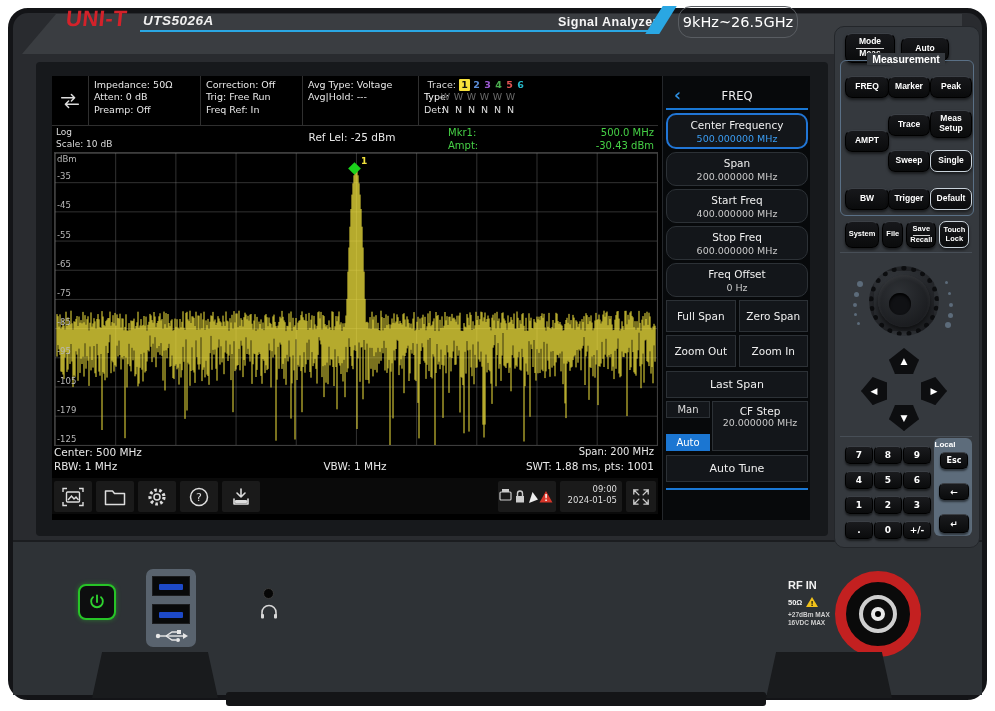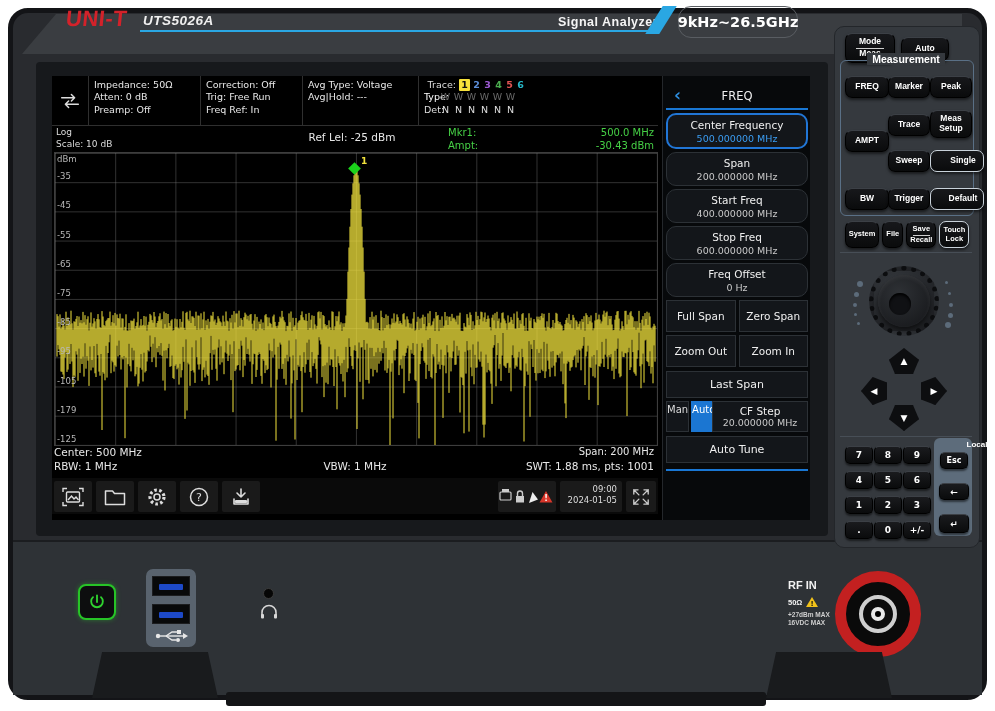--- a/index.html
+++ b/index.html
@@ -18,21 +18,21 @@
           clip-path:polygon(34px 0,100% 0,100% 100%,0 100%);}
   .logo{left:66px;top:6px;font-family:"Liberation Sans",sans-serif;font-weight:900;font-size:22px;
         color:#d3222a;letter-spacing:.5px;transform:skewX(-6deg);}
   .model{left:143px;top:13px;font-family:"Liberation Sans",sans-serif;font-style:italic;
          font-weight:900;font-size:13.5px;color:#f0f0f0;letter-spacing:.5px;}
   .blueline{left:140px;top:30px;width:514px;height:2px;background:#2aa7e3;}
   .signal{left:558px;top:15px;font-family:"Liberation Sans",sans-serif;font-weight:bold;
           font-size:12.5px;color:#f5f5f5;letter-spacing:.5px;}
   .slash{left:654px;top:6px;width:14px;height:28px;background:#2aa7e3;transform:skewX(-32deg);}
   .rangebox{left:678px;top:6px;width:118px;height:30px;border:1.5px solid #595d62;border-radius:13px;
-            color:#fff;font-weight:bold;font-size:14.5px;display:flex;align-items:center;justify-content:center;}
+            color:#fff;font-weight:normal;font-size:14.5px;display:flex;align-items:center;justify-content:center;}
   
   .screen-bezel{left:36px;top:62px;width:792px;height:474px;background:#17191c;border-radius:4px;}
   .screen{left:52px;top:76px;width:758px;height:444px;background:#000;color:#e8e8e8;font-size:10px;}
   .statusrow{left:0;top:0;width:606px;height:50px;display:flex;border-bottom:1px solid #2f2f2f;box-sizing:border-box;}
   .statusrow>div{box-sizing:border-box;padding:3px 5px;border-left:1px solid #2f2f2f;font-size:9.5px;line-height:1.3;}
   .statusrow>div:first-child{border-left:none;}
   .st-mode{width:124px;color:#4aa3e8;font-size:11px;line-height:1.4;}
   .st-loop{width:36px;display:flex;align-items:center;justify-content:center;}
   .st-c1{width:112px;} .st-c2{width:102px;} .st-c3{width:116px;}
   .st-tr{width:116px;font-size:8.5px;line-height:1.35;}
@@ -74,32 +74,32 @@
   .mitem{margin-top:3px;background:#13161a;border:1px solid #2c3136;border-radius:10px;
          text-align:center;padding:4px 0 3px;}
   .mitem .lb{font-size:10.5px;color:#efefef;} .mitem .vl{font-size:9.5px;color:#c9c9c9;margin-top:2px;}
   .mitem.sel{border:2px solid #2176d6;} .mitem.sel .vl{color:#3b9df2;}
   .mpair{margin-top:3px;display:flex;gap:3px;}
   .mpair>div{flex:1;background:#13161a;border:1px solid #2c3136;text-align:center;
              padding:9px 0;font-size:10.5px;color:#efefef;}
   .msingle{margin-top:4px;background:#13161a;border:1px solid #2c3136;text-align:center;
            padding:6px 0;font-size:11px;color:#efefef;}
   .manauto{margin-top:3px;display:flex;gap:2px;}
-  .ma-col{width:44px;display:flex;gap:2px;}
+  .ma-col{width:44px;display:flex;flex-direction:column;gap:16px;}
   .ma-col>div{flex:1;text-align:center;font-size:10px;padding:2px 0;background:#13161a;border:1px solid #2c3136;color:#ddd;}
   .ma-col .on{background:#1b76d2;color:#fff;border-color:#1b76d2;}
   .ma-val{flex:1;background:#13161a;border:1px solid #2c3136;text-align:center;padding:3px 0;}
   .ma-val .lb{font-size:10.5px;color:#efefef;} .ma-val .vl{font-size:9.5px;color:#c9c9c9;}
   .bluestrip{margin-top:6px;height:2px;background:#1977d4;}
   
   .rpanel{left:834px;top:26px;width:146px;height:522px;background:#35393e;border-radius:10px;border:1px solid #23262a;box-sizing:border-box;}
   .hbtn{position:absolute;background:linear-gradient(#17181b,#0a0b0c);border:1px solid #000;border-top-color:#3c4046;
         border-radius:7px;color:#fff;font-family:"Liberation Sans",sans-serif;font-weight:bold;font-size:8.5px;
         display:flex;align-items:center;justify-content:center;box-shadow:0 2px 3px rgba(0,0,0,.55);text-align:center;line-height:1.15;}
-  .hbtn.outl{border:1px solid #c9d2da;padding-left:12px;}
+  .hbtn.outl{border:1px solid #c9d2da;}
   .measbox{left:840px;top:60px;width:132px;height:154px;border:1px solid #5a7086;border-radius:6px;}
   .meastitle{left:840px;top:53px;width:132px;text-align:center;font-family:"Liberation Sans",sans-serif;
              font-weight:bold;font-size:10.5px;color:#fff;}
   .meastitle span{background:#35393e;padding:0 5px;}
   .sysrow{left:836px;top:221px;width:142px;display:flex;gap:3px;justify-content:center;}
   .sysrow .hbtn{position:static;padding:3px 3px;font-size:7.5px;}
   .sep{background:#474e56;height:1px;}
   .undl{border-bottom:1px solid #cfcfcf;padding-bottom:1px;}
   .knob-outer{left:869px;top:266px;width:70px;height:70px;border-radius:50%;border:5px dotted #0c0d0f;
               background:radial-gradient(circle at 38% 32%,#3a3e43,#17181b);box-sizing:border-box;}
@@ -112,21 +112,21 @@
   .nav-up{clip-path:polygon(50% 0,100% 45%,80% 100%,20% 100%,0 45%);}
   .nav-down{clip-path:polygon(50% 100%,100% 55%,80% 0,20% 0,0 55%);}
   .nav-left{clip-path:polygon(0 50%,45% 0,100% 20%,100% 80%,45% 100%);}
   .nav-right{clip-path:polygon(100% 50%,55% 0,0 20%,0 80%,55% 100%);}
   .keypad{left:845px;top:446px;display:grid;grid-template-columns:repeat(3,26px);gap:7px 3px;}
   .key{width:26px;height:16px;background:linear-gradient(#1a1b1e,#0a0b0c);border:1px solid #000;border-top-color:#3c4046;
        border-radius:5px;color:#fff;font-weight:bold;font-size:9px;display:flex;align-items:center;justify-content:center;
        box-shadow:0 2px 2px rgba(0,0,0,.5);}
   .rightcol{left:934px;top:438px;width:38px;height:98px;background:#5d6c7b;border-radius:6px;}
   .locallbl{left:934px;top:440px;width:22px;text-align:center;color:#fff;font-weight:bold;font-size:8px;
-            font-family:"Liberation Sans",sans-serif;margin-left:32px;}
+            font-family:"Liberation Sans",sans-serif;}
   
   .pwr{left:78px;top:584px;width:38px;height:36px;background:#0d0e0f;border:2px solid #27c427;border-radius:8px;
        display:flex;align-items:center;justify-content:center;box-shadow:0 0 5px rgba(40,200,40,.45);box-sizing:border-box;}
   .usbblock{left:146px;top:569px;width:50px;height:78px;background:#59636e;border-radius:7px;}
   .usbport{left:152px;width:38px;height:20px;background:#08090a;border:1px solid #1c1d1f;box-sizing:border-box;}
   .usbtab{position:absolute;left:6px;top:7px;width:24px;height:6px;background:#1d49c8;border-radius:1px;}
   .hole{left:263px;top:588px;width:11px;height:11px;background:#060606;border:1px solid #3c3c3c;border-radius:50%;box-sizing:border-box;}
   .rftxt{color:#f2f2f2;font-family:"Liberation Sans",sans-serif;}
   .conn{border-radius:50%;box-sizing:border-box;}
 </style>

